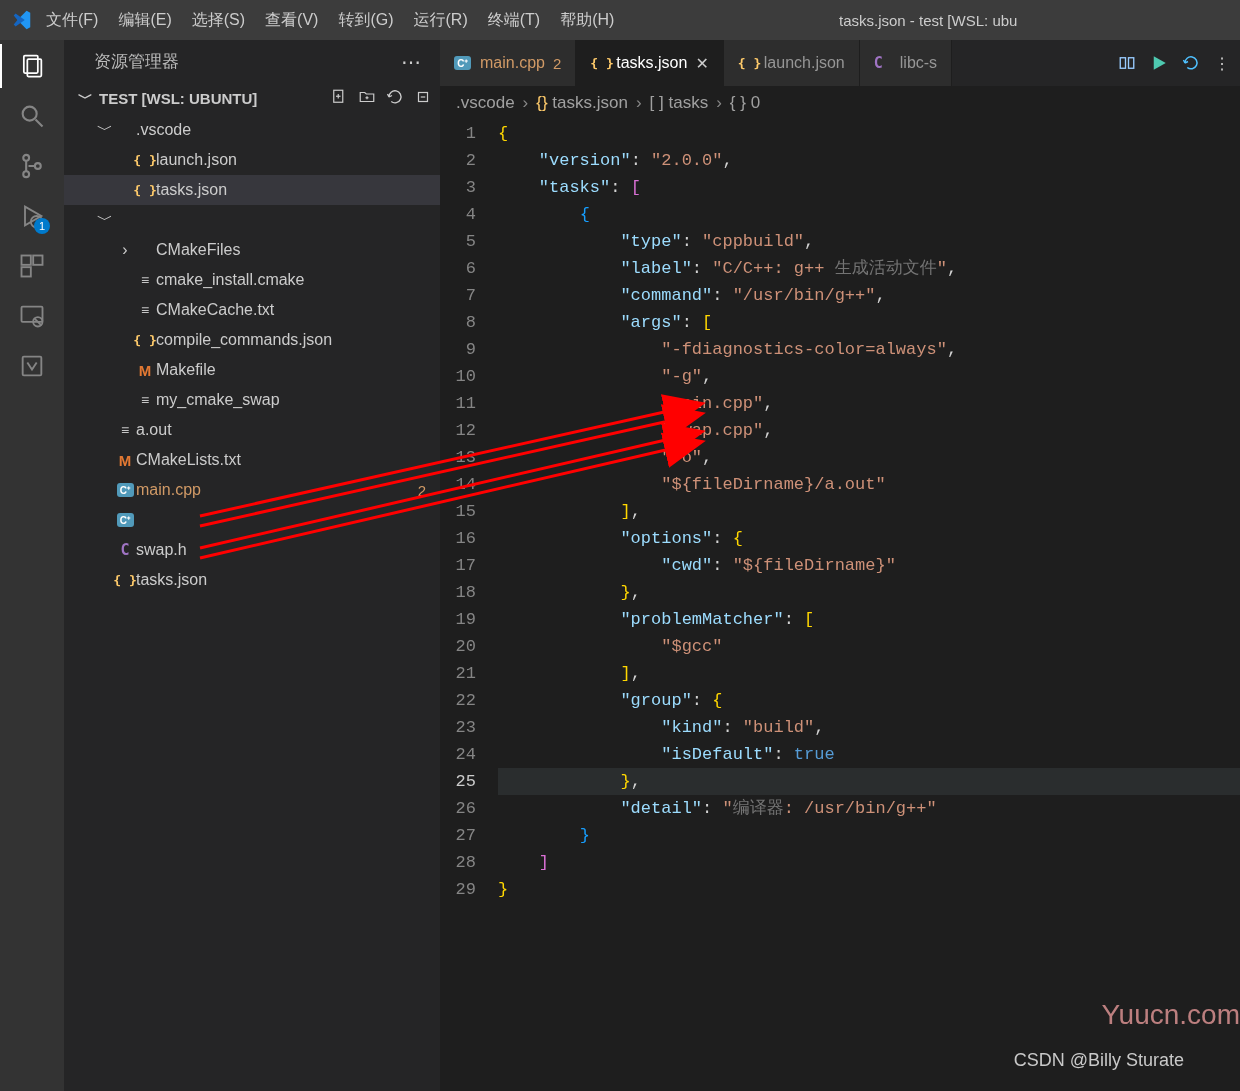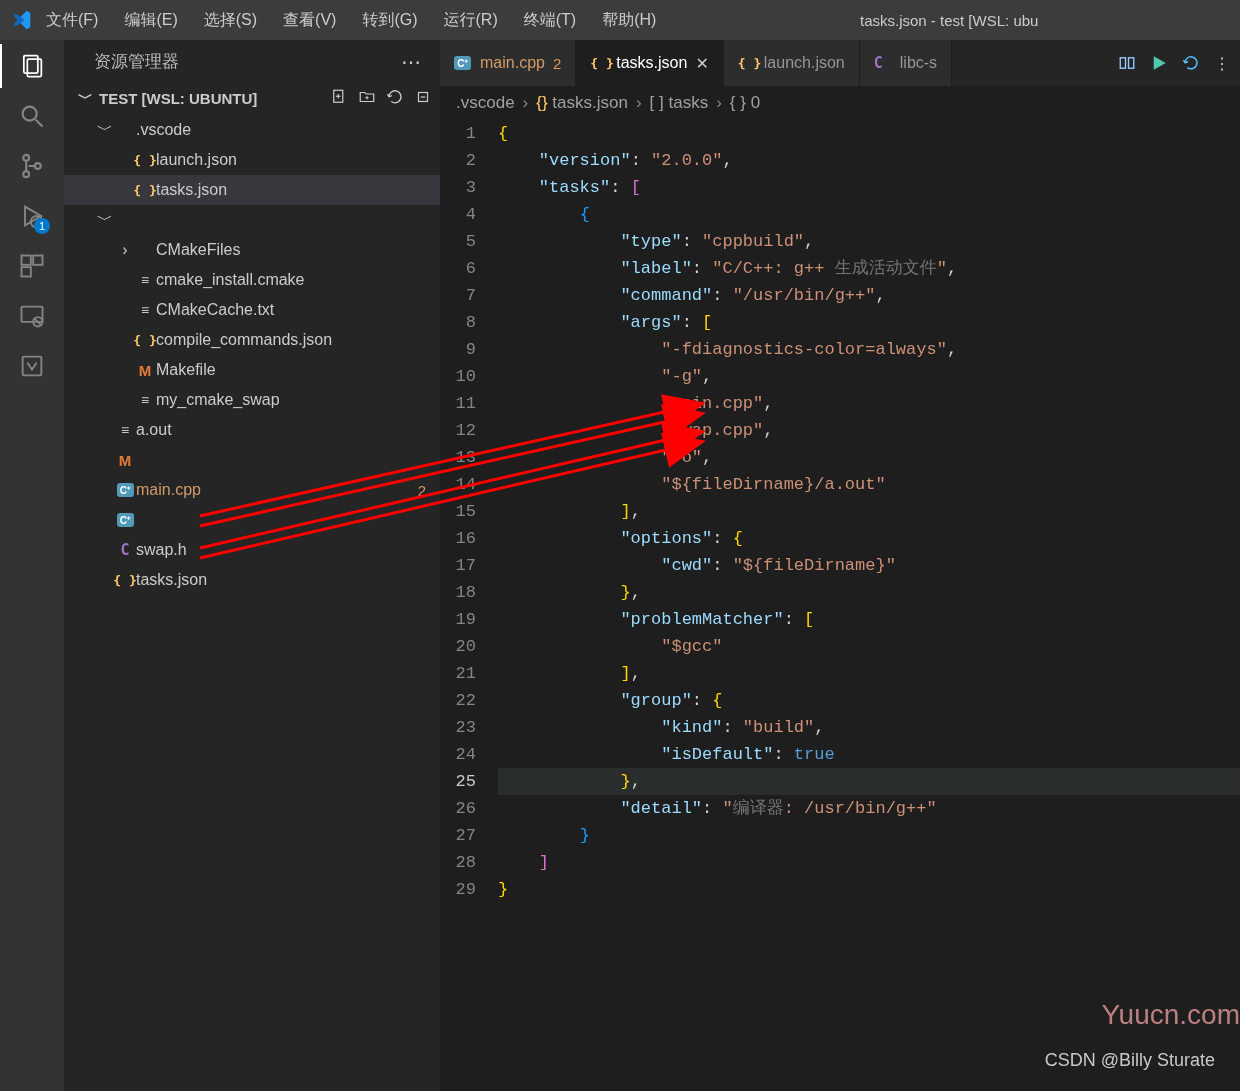--- a/index.html
+++ b/index.html
@@ -15,21 +15,21 @@
   }
   
   .titlebar {
     height: 40px;
     background: #3c3c3c;
     display: flex;
     align-items: center;
     padding: 0 8px;
   }
   .titlebar .logo { width: 28px; display:flex; justify-content:center; }
-  .titlebar .menu { display:flex; gap:6px; }
+  .titlebar .menu { display:flex; gap:0; }
   .titlebar .menu span { padding: 0 10px; color:#ccc; font-size:16px; cursor:default; }
   .titlebar .wintitle { flex:1; text-align:center; color:#ccc; font-size:15px; padding-right:0; white-space:nowrap; overflow:hidden; }
 
   
   .main {
     display:flex;
     height: calc(100% - 40px);
   }
 
   
@@ -175,21 +175,21 @@
   .p  { color:#d4d4d4; }      
   .pb { color:#ffd700; }      
   .pp { color:#da70d6; }      
   .pc { color:#179fff; }      
   .k  { color:#9cdcfe; }      
   .s  { color:#ce9178; }      
   .sc { color:#737373; }      
   .b  { color:#569cd6; }
 
   .watermark-csdn {
-    position:absolute; bottom:20px; right:25px;
+    position:absolute; bottom:20px; right:56px;
     color:#c9c9c9; font-size:18px;
   }
   .watermark-yu {
     position:absolute; bottom:60px; right:0;
     color:#d89090; font-size:28px; font-weight:500;
     opacity:0.85;
   }
 
   
   .arrows {
@@ -387,20 +387,21 @@
           <span class="ficon">
             <span class="ico-txt">≡</span>
           </span>
           <span class="flabel">a.out</span>
         </div>
         <div class="row" style="padding-left: 32px;">
           <span class="twisty"></span>
           <span class="ficon">
             <span class="ico-m">M</span>
           </span>
+          <span class="flabel">CMakeLists.txt</span>
         </div>
         <div class="row modified" style="padding-left: 32px;">
           <span class="twisty"></span>
           <span class="ficon">
             <span class="ico-cpp">C⁺</span>
           </span>
           <span class="flabel">main.cpp</span>
           <span class="badgeM">2</span>
         </div>
         <div class="row" style="padding-left: 32px;">

